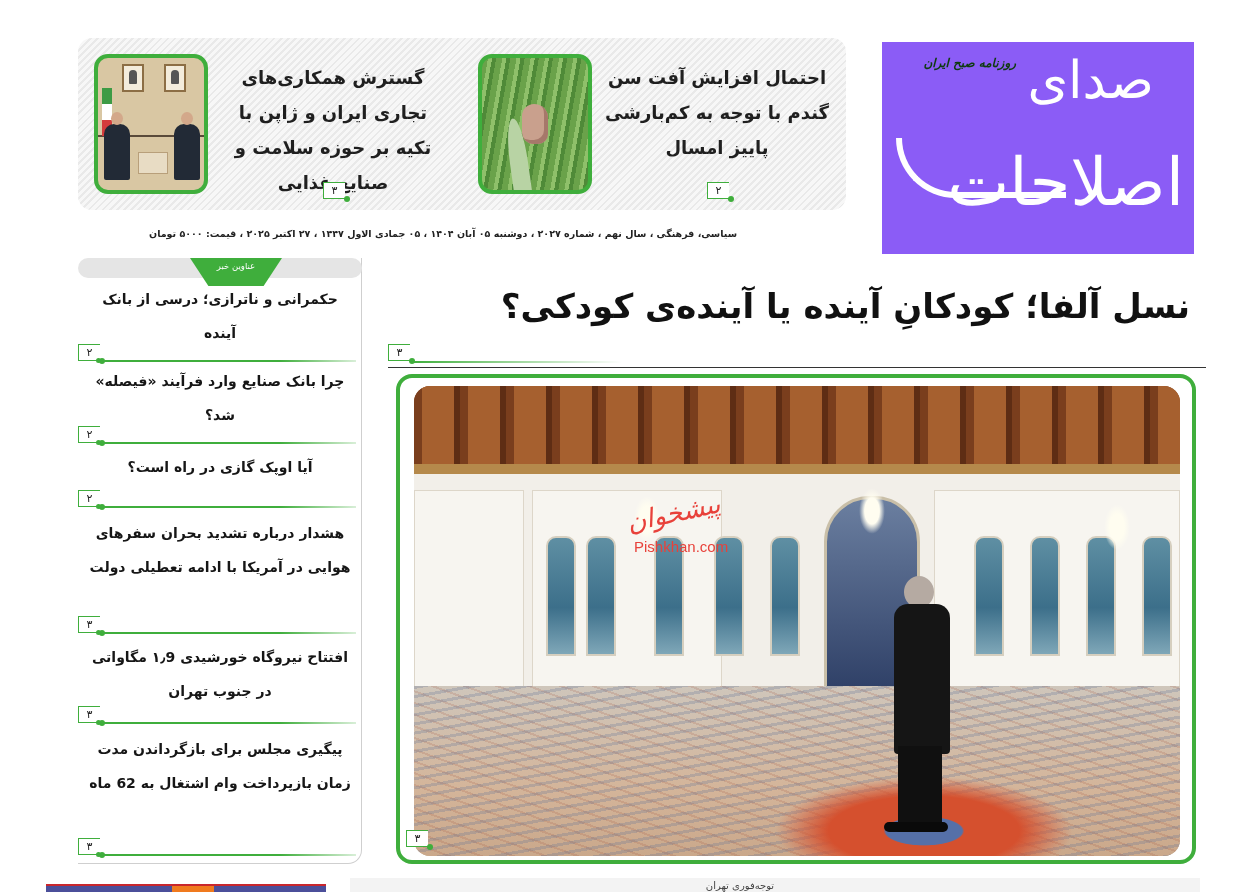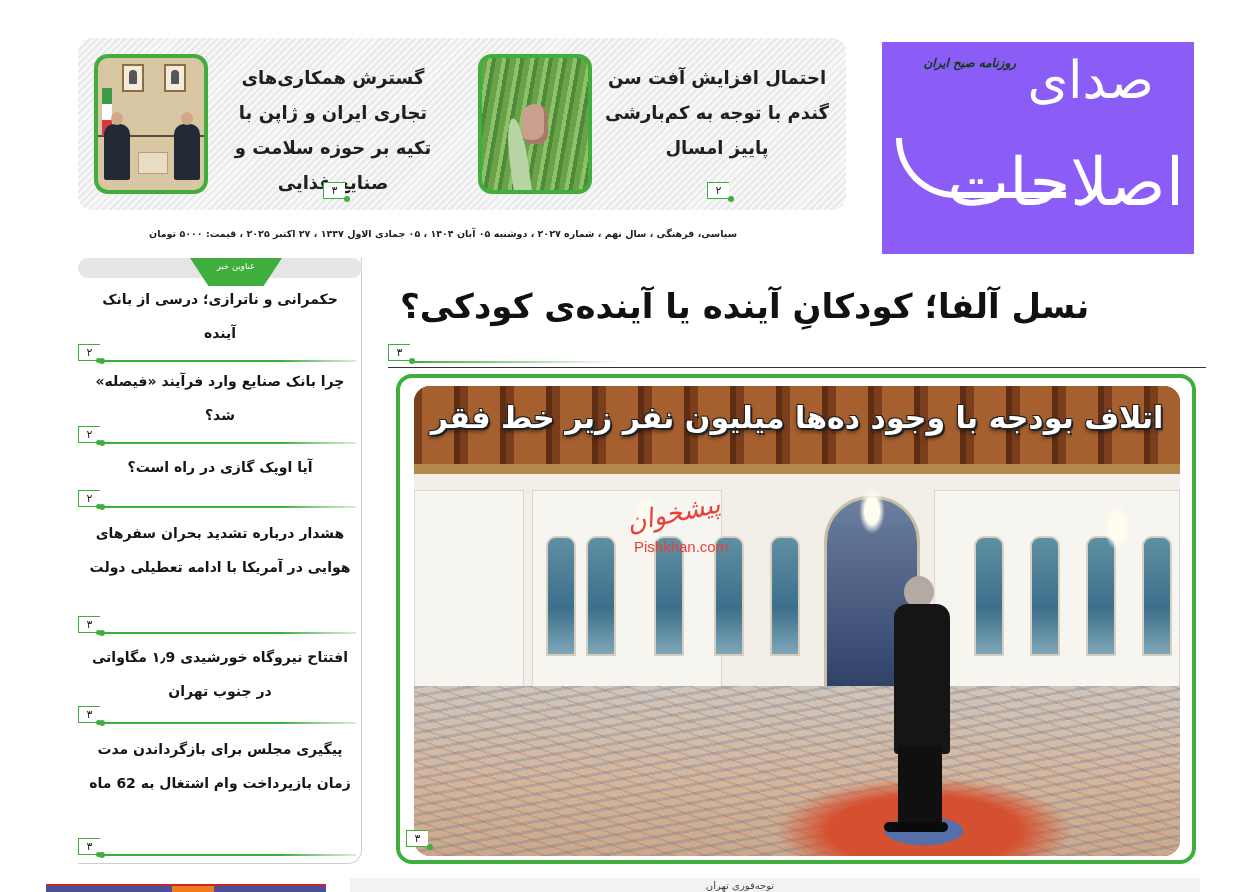--- a/index.html
+++ b/index.html
@@ -109,21 +109,21 @@
   }
   .side-item .page-ref { position: absolute; left: 0; }
   .side-rule {
     position: absolute; left: 24px; right: 6px; height: 1.5px;
     background: linear-gradient(90deg, #3fae3c 0 70%, rgba(63,174,60,0.2));
   }
   .side-rule::before { content:""; position:absolute; left:-6px; top:-2px; width:5px; height:5px; background:#3fae3c; border-radius:50%; }
 
   
   .main-headline {
-    position: absolute; left: 400px; top: 280px; width: 790px; direction: rtl; text-align: left;
+    position: absolute; left: 400px; top: 280px; width: 790px; direction: rtl; text-align: right;
     font-family: "DejaVu Sans", sans-serif; font-weight: bold; font-size: 34px; line-height: 52px; color: #111;
   }
   .main-ref { left: 388px !important; top: 344px; }
   .main-ref-rule {
     position: absolute; left: 412px; top: 361px; width: 210px; height: 1.5px;
     background: linear-gradient(90deg, #3fae3c, rgba(63,174,60,0));
   }
   .main-divider { position: absolute; left: 388px; top: 367px; width: 818px; height: 1px; background: #333; }
 
   
@@ -297,21 +297,20 @@
       <div class="chandelier" style="left:690px; top:118px"></div>
 
       <div class="floor"></div>
       <div class="medallion"></div>
 
       <div class="man-head"></div>
       <div class="man-body"></div>
       <div class="man-legs"></div>
       <div class="man-shoes"></div>
 
-      <div class="feature-headline">اتلاف بودجه با وجود ده‌ها میلیون نفر زیر خط فقر</div>
       <div class="watermark">پیشخوان</div>
       <div class="watermark-url">Pishkhan.com</div>
     </div>
     <div class="page-ref feature-ref">۳</div>
   </div>
 
   <div class="bottom-strip"></div>
   <div class="bottom-caption">توجه‌فوری تهران</div>
   <div class="bottom-ad"></div>
 </div>

